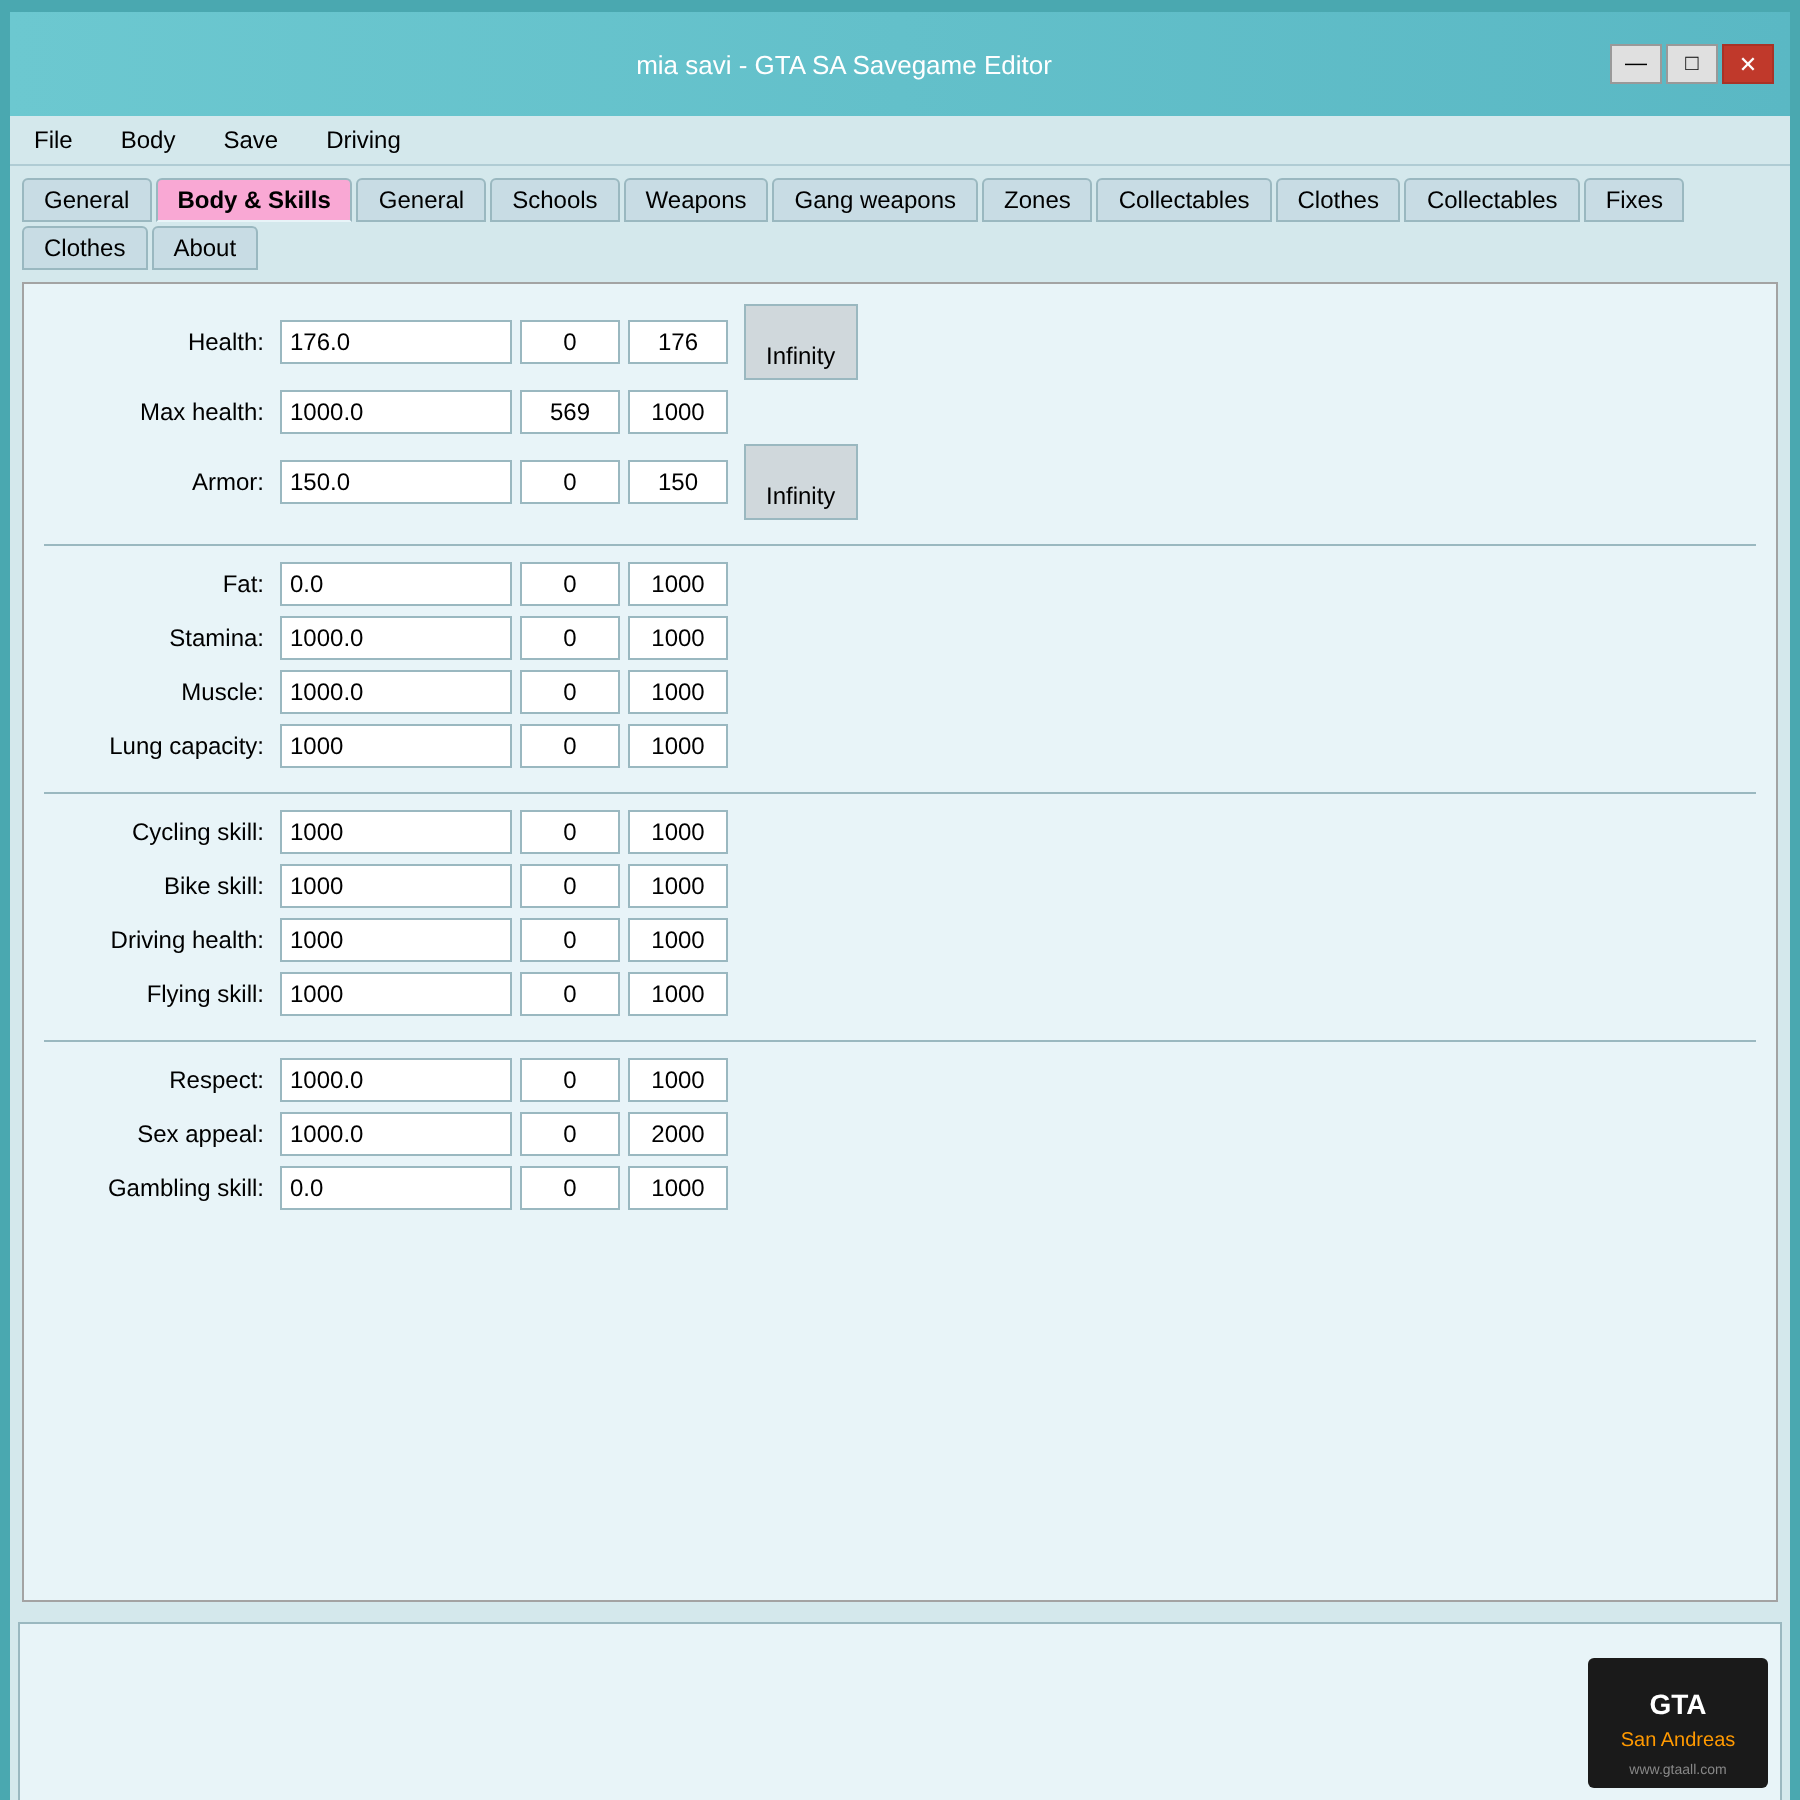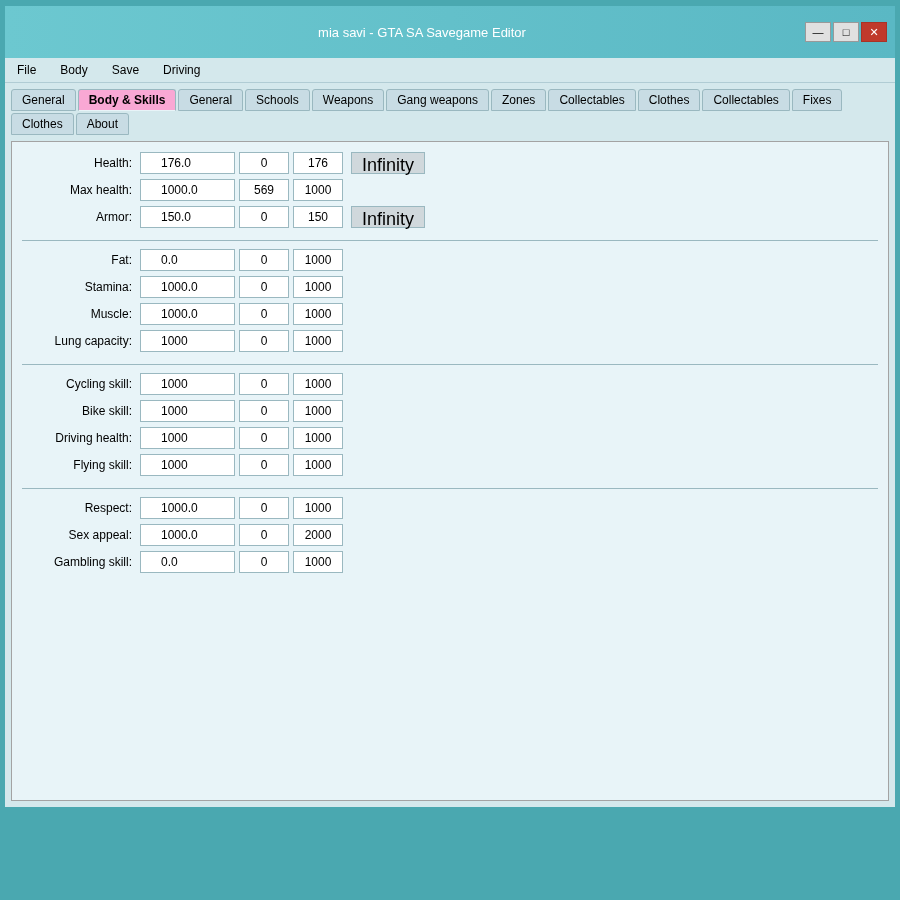--- a/index.html
+++ b/index.html
@@ -105,25 +105,25 @@
       margin-bottom: 5px;
     }
     .field-label {
       text-align: right;
       width: 110px;
       margin-right: 8px;
       font-size: 12px;
       color: #000;
     }
     .field-input {
-      width: 95px;
+      width: 116px;
       height: 22px;
       border: 1px solid #9ab8c0;
       background: white;
-      padding: 2px 20px;
+      padding: 2px 4px;
       font-size: 12px;
     }
     .field-min {
       width: 50px;
       height: 22px;
       border: 1px solid #9ab8c0;
       background: white;
       padding: 2px 4px;
       font-size: 12px;
       text-align: center;
@@ -134,26 +134,26 @@
       height: 22px;
       border: 1px solid #9ab8c0;
       background: white;
       padding: 2px 4px;
       font-size: 12px;
       text-align: center;
       margin-left: 4px;
     }
     .infinity-btn {
       margin-left: 8px;
-      padding: 2px 10px;
+      padding: 18px 10px;
       background: #d0d8dc;
       border: 1px solid #9ab8c0;
       cursor: pointer;
-      font-size: 18px;
-      height: 22px;
+      font-size: 12px;
+      height: 34px;
     }
     .divider {
       border: none;
       border-top: 1px solid #9ab8c0;
       margin: 8px 0 8px 0;
     }
     .bottom-panel {
       background: #e8f4f8;
       border: 1px solid #9ab8c0;
       margin: 4px 4px;
@@ -303,14 +303,23 @@
           <span class="field-label">Gambling skill:</span>
           <input class="field-input" type="text" value="0.0" style="">
           <input class="field-min" type="text" value="0" style="">
           <input class="field-max" type="text" value="1000" style="">
         </div>
       </div>
 
     </div>
   </div>
 
+  <div class="bottom-panel">
+    <svg style="position:absolute;bottom:6px;right:6px;width:90px;height:65px;" viewBox="0 0 90 65">
+
+      <rect x="0" y="0" width="90" height="65" fill="#1a1a1a" rx="3"></rect>
+      <text x="45" y="28" text-anchor="middle" fill="white" font-size="14" font-weight="bold" font-family="Arial">GTA</text>
+      <text x="45" y="44" text-anchor="middle" fill="#ff9900" font-size="10" font-family="Arial">San Andreas</text>
+      <text x="45" y="58" text-anchor="middle" fill="#888" font-size="7" font-family="Arial">www.gtaall.com</text>
+    </svg>
+  </div>
 
 </div>
 
 </body></html>

